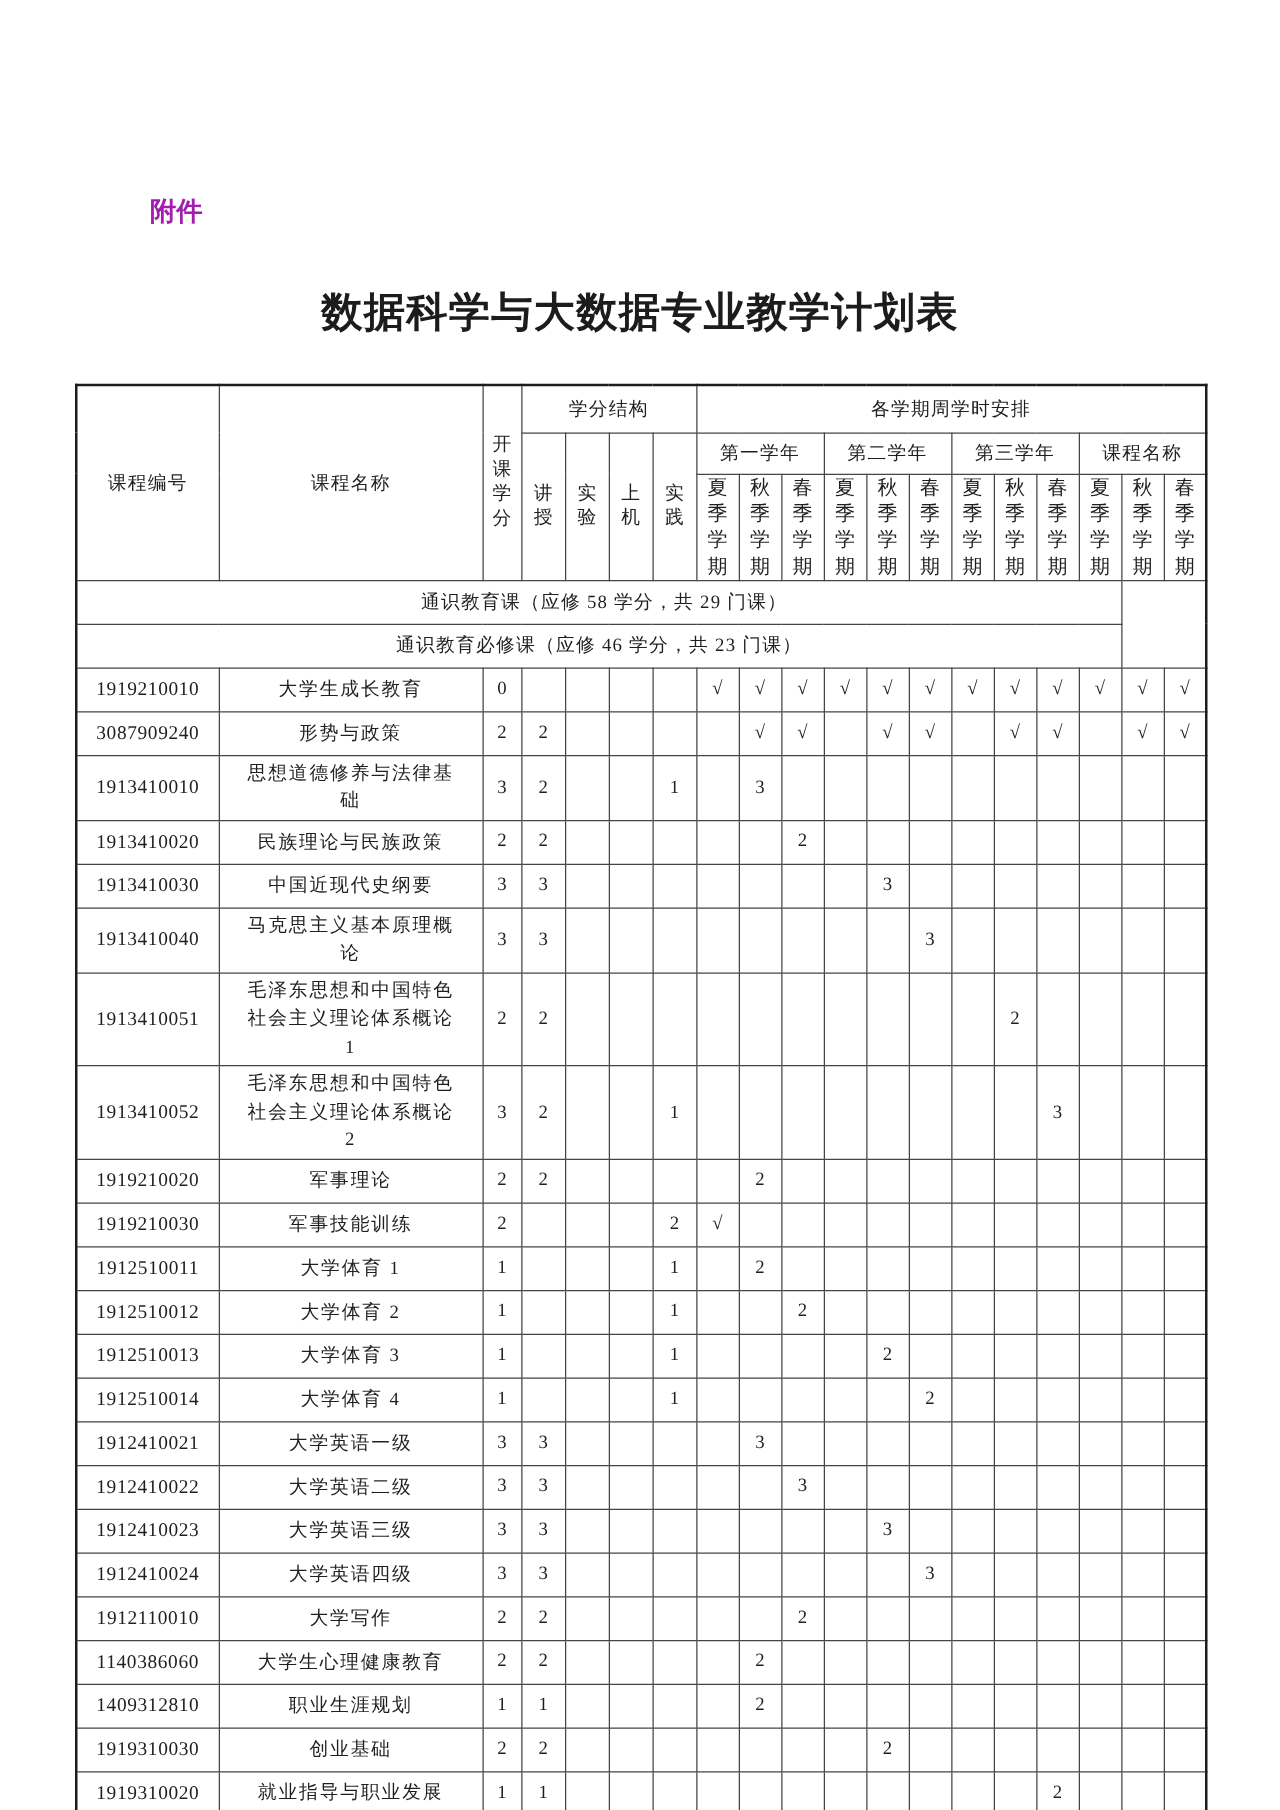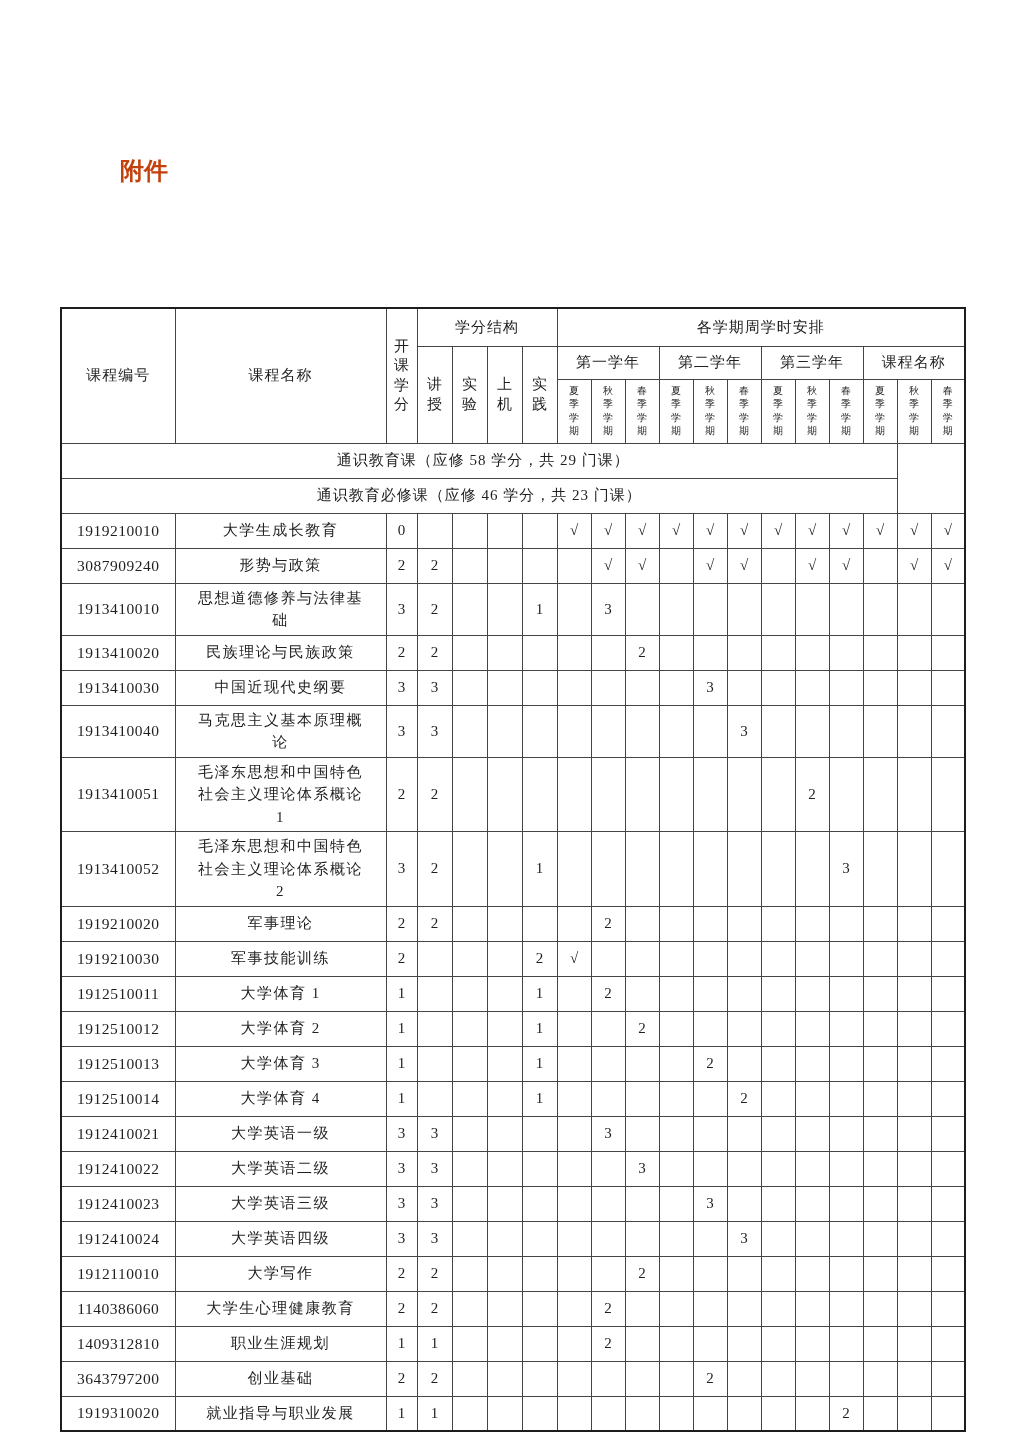--- a/index.html
+++ b/index.html
@@ -7,23 +7,23 @@
   .page {
     position:relative;
     width:1024px; height:1448px;
     background:#ffffff;
     color:#1f1f1f;
     font-family:"Liberation Serif","DejaVu Serif",serif;
     overflow:hidden;
   }
   .attachment {
     position:absolute; left:120px; top:155px;
-    font-size:24px; font-weight:600;
+    font-size:21px; font-weight:600;
     font-family:"Liberation Sans","DejaVu Sans",sans-serif;
-    color:#c2410c;
+    color:#a21caf;
   }
   .doc-title {
     position:absolute; left:0; top:228px; width:100%;
     text-align:center;
     font-size:33px; font-weight:bold;
     font-family:"Liberation Sans","DejaVu Sans",sans-serif;
     letter-spacing:1px;
     color:#1c1c1c;
   }
   table.plan {
@@ -44,21 +44,21 @@
   thead th { font-size:15px; letter-spacing:1px; }
   .vtext {
     display:inline-block;
     width:1.15em;
     word-break:break-all;
     line-height:1.3;
     text-align:center;
     letter-spacing:0;
   }
   .vtext-sm {
-    font-size:10px;
+    font-size:16px;
     line-height:1.32;
     width:1.2em;
   }
   tr.hr1 { height:38px; }
   tr.hr2 { height:33px; }
   tr.hr3 { height:64px; }
   td.section-cell {
     height:35px;
     font-size:15px;
     letter-spacing:1px;
@@ -74,20 +74,21 @@
   }
   td.num-cell, td.sem-cell { font-size:15px; }
 </style>
 </head>
 <body>
 
 <div class="page">
 
   <div class="attachment">附件</div>
 
+  <div class="doc-title">数据科学与大数据专业教学计划表</div>
 
   <table class="plan">
     <colgroup>
       <col style="width:114px">
       <col style="width:211px">
       <col style="width:31px">
       <col style="width:35px">
         <col style="width:35px">
         <col style="width:35px">
         <col style="width:35px">
@@ -601,21 +602,21 @@
       <td class="sem-cell"></td>
       <td class="sem-cell"></td>
       <td class="sem-cell"></td>
       <td class="sem-cell"></td>
       <td class="sem-cell"></td>
       <td class="sem-cell"></td>
       <td class="sem-cell"></td>
     </tr>
 
     <tr>
-      <td class="id-cell">3643797200</td>
+      <td class="id-cell">1919310030</td>
       <td class="name-cell">创业基础</td>
       <td class="num-cell">2</td>
       <td class="num-cell">2</td>
       <td class="num-cell"></td>
       <td class="num-cell"></td>
       <td class="num-cell"></td>
       <td class="sem-cell"></td>
       <td class="sem-cell"></td>
       <td class="sem-cell"></td>
       <td class="sem-cell"></td>

